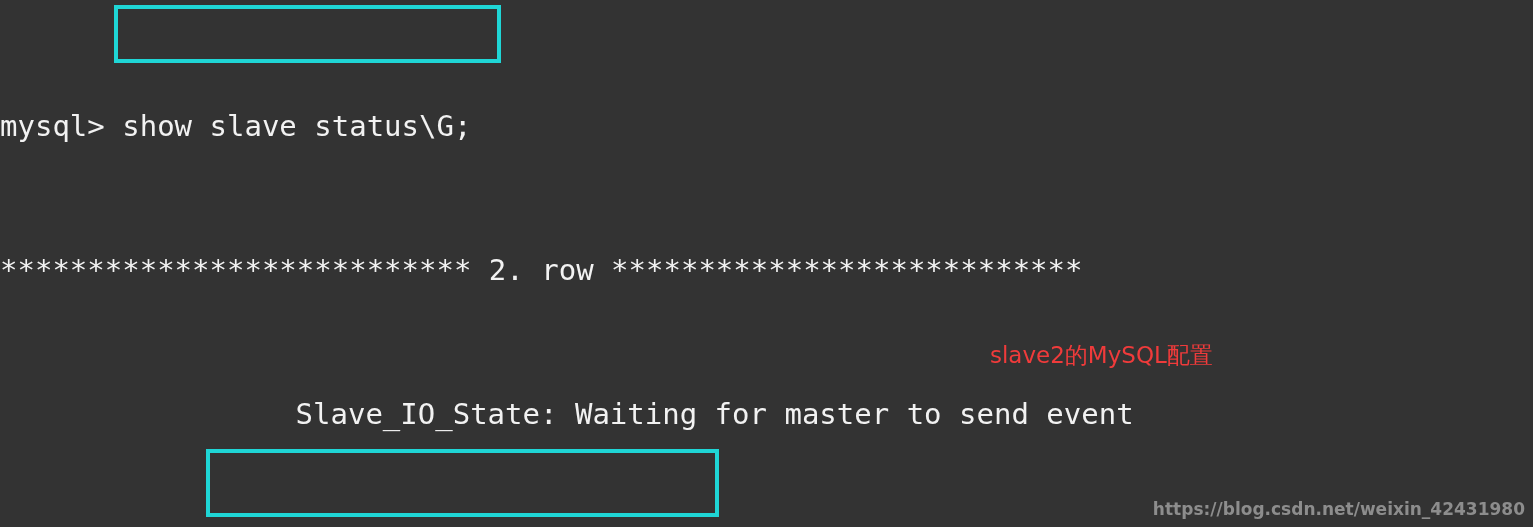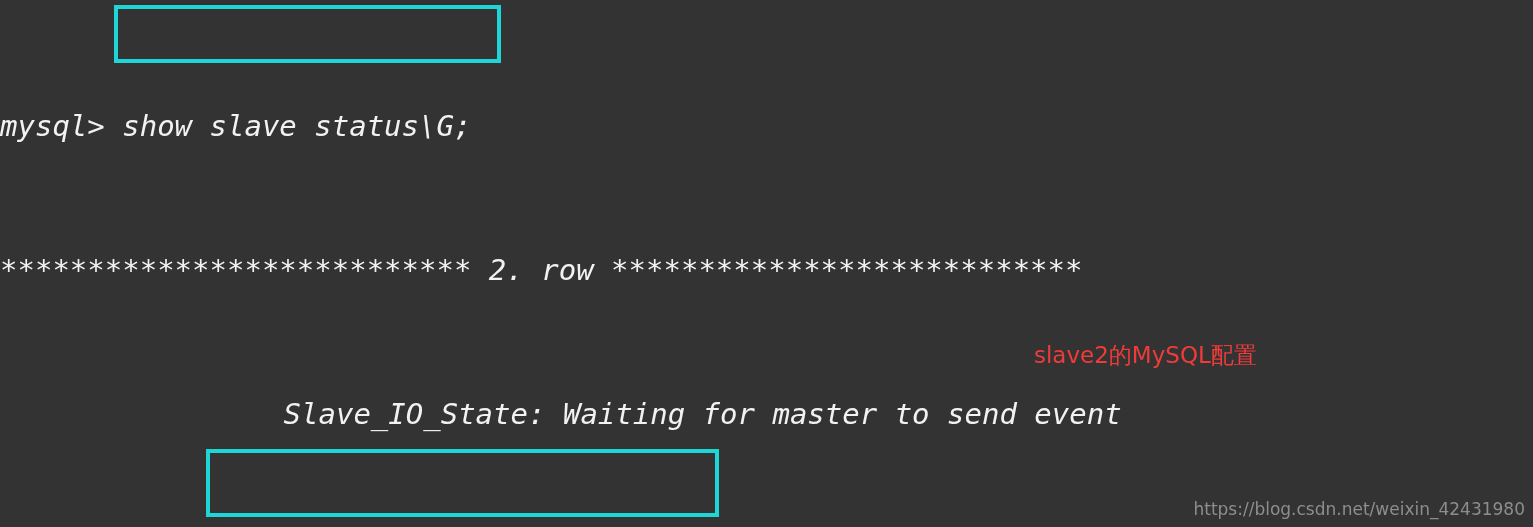--- a/index.html
+++ b/index.html
@@ -27,28 +27,28 @@
     line-height: 36px;
     letter-spacing: 0px;
     color: #f2f2f2;
     white-space: pre;
     -webkit-font-smoothing: antialiased;
   }
   .line {
     height: 36px;
     white-space: pre;
     display: block;
-    font-style: italic;
   }
 
   .label-col {
     display: inline-block;
     width: 528px;
     text-align: right;
     white-space: pre;
+    padding-left: 12px;
   }
   .value-col {
     white-space: pre;
     text-align: center;
   }
 
   
   .hl-box {
     position: absolute;
     border: 4px solid #1fd6d6;
@@ -65,37 +65,38 @@
   #box-running {
     left: 206px;
     top: 449px;
     width: 513px;
     height: 68px;
   }
 
   
   .annotation {
     position: absolute;
-    left: 1034px;
+    left: 990px;
     top: 340px;
     font-family: "DejaVu Sans", "Liberation Sans", sans-serif;
     font-size: 23px;
     color: #f03b3b;
     white-space: nowrap;
   }
 
   
   .watermark {
     position: absolute;
     right: 8px;
     bottom: 8px;
     font-family: "DejaVu Sans", "Liberation Sans", sans-serif;
     font-size: 17px;
     color: #8d8d8d;
     white-space: nowrap;
+    font-weight: bold;
   }
 </style>
 </head>
 <body>
 
 <div id="screen">
 
   <div class="term">
 
     <span class="line"><span>mysql&gt; </span><span>show slave status\G;</span></span>

